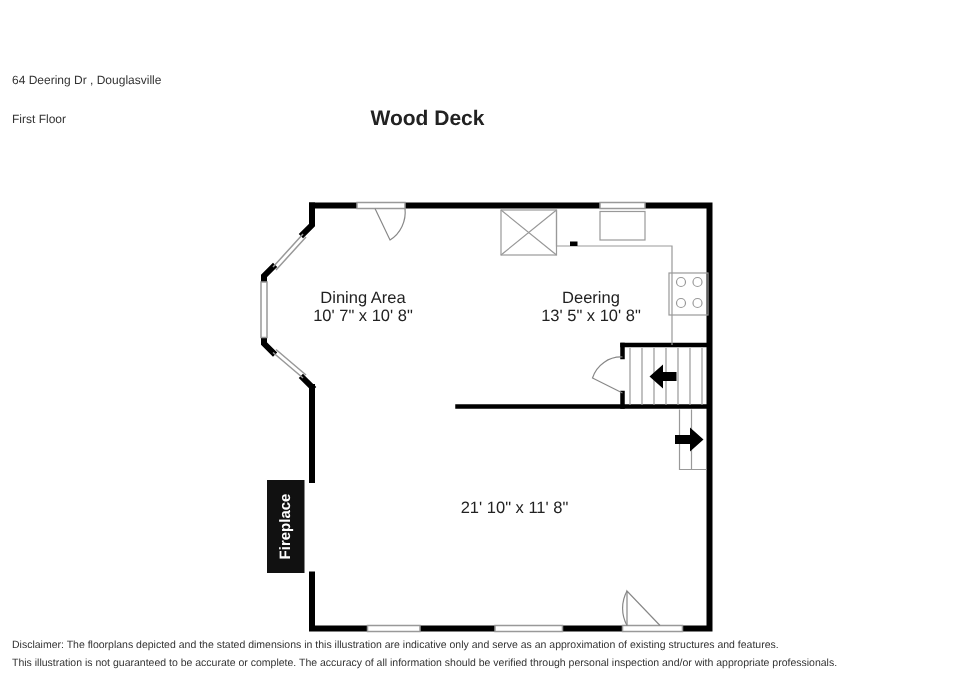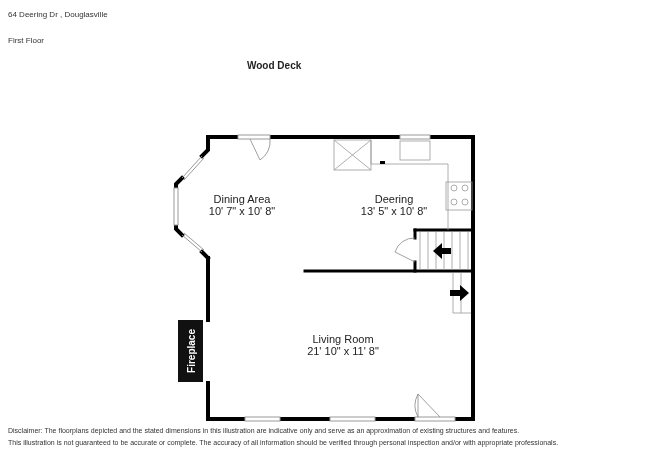--- a/index.html
+++ b/index.html
@@ -1,21 +1,21 @@
 <!DOCTYPE html>
 <html><head>
 <meta charset="utf-8">
 <style>
   html,body{margin:0;padding:0;background:#fff;}
   body{width:650px;height:460px;position:relative;overflow:hidden;font-family:"Liberation Sans",sans-serif;color:#222;}
-  .hdr{position:absolute;left:8px;font-size:8px;color:#333;}
+  .hdr{position:absolute;left:8px;font-size:8px;color:#333;margin-top:39px;}
   .lbl{position:absolute;text-align:center;font-family:"Liberation Sans",sans-serif;}
   .lbl .n{font-weight:normal;font-size:11px;color:#222;display:block;}
   .lbl .d{font-size:11px;color:#222;display:block;}
-  .deck{position:absolute;left:247px;top:60px;font-weight:bold;font-size:10px;color:#222;}
+  .deck{position:absolute;left:247px;top:70px;font-weight:bold;font-size:14px;color:#222;}
   .disc{position:absolute;left:8px;font-size:7px;color:#333;white-space:nowrap;}
   svg{position:absolute;left:0;top:0;}
   .fp{position:absolute;left:178px;top:320px;width:25px;height:62px;background:#111;}
   .fp span{position:absolute;left:50%;top:50%;transform:translate(-50%,-50%) rotate(-90deg);color:#fff;font-weight:bold;font-size:10px;white-space:nowrap;}
 </style>
 </head>
 <body>
 
 <div class="hdr" style="top:10px">64 Deering Dr , Douglasville</div>
 <div class="hdr" style="top:36px">First Floor</div>
@@ -88,18 +88,17 @@
 
 <div class="lbl" style="left:200px;top:193px;width:84px;">
   <span class="n">Dining Area</span>
   <span class="d">10' 7" x 10' 8"</span>
 </div>
 <div class="lbl" style="left:352px;top:193px;width:84px;">
   <span class="n">Deering</span>
   <span class="d">13' 5" x 10' 8"</span>
 </div>
 <div class="lbl" style="left:293px;top:333px;width:100px;">
-  <span class="n">Living Room</span>
   <span class="d">21' 10" x 11' 8"</span>
 </div>
 
 <div class="disc" style="top:427px">Disclaimer: The floorplans depicted and the stated dimensions in this illustration are indicative only and serve as an approximation of existing structures and features.</div>
 <div class="disc" style="top:439px">This illustration is not guaranteed to be accurate or complete. The accuracy of all information should be verified through personal inspection and/or with appropriate professionals.</div>
 
 </body></html>

